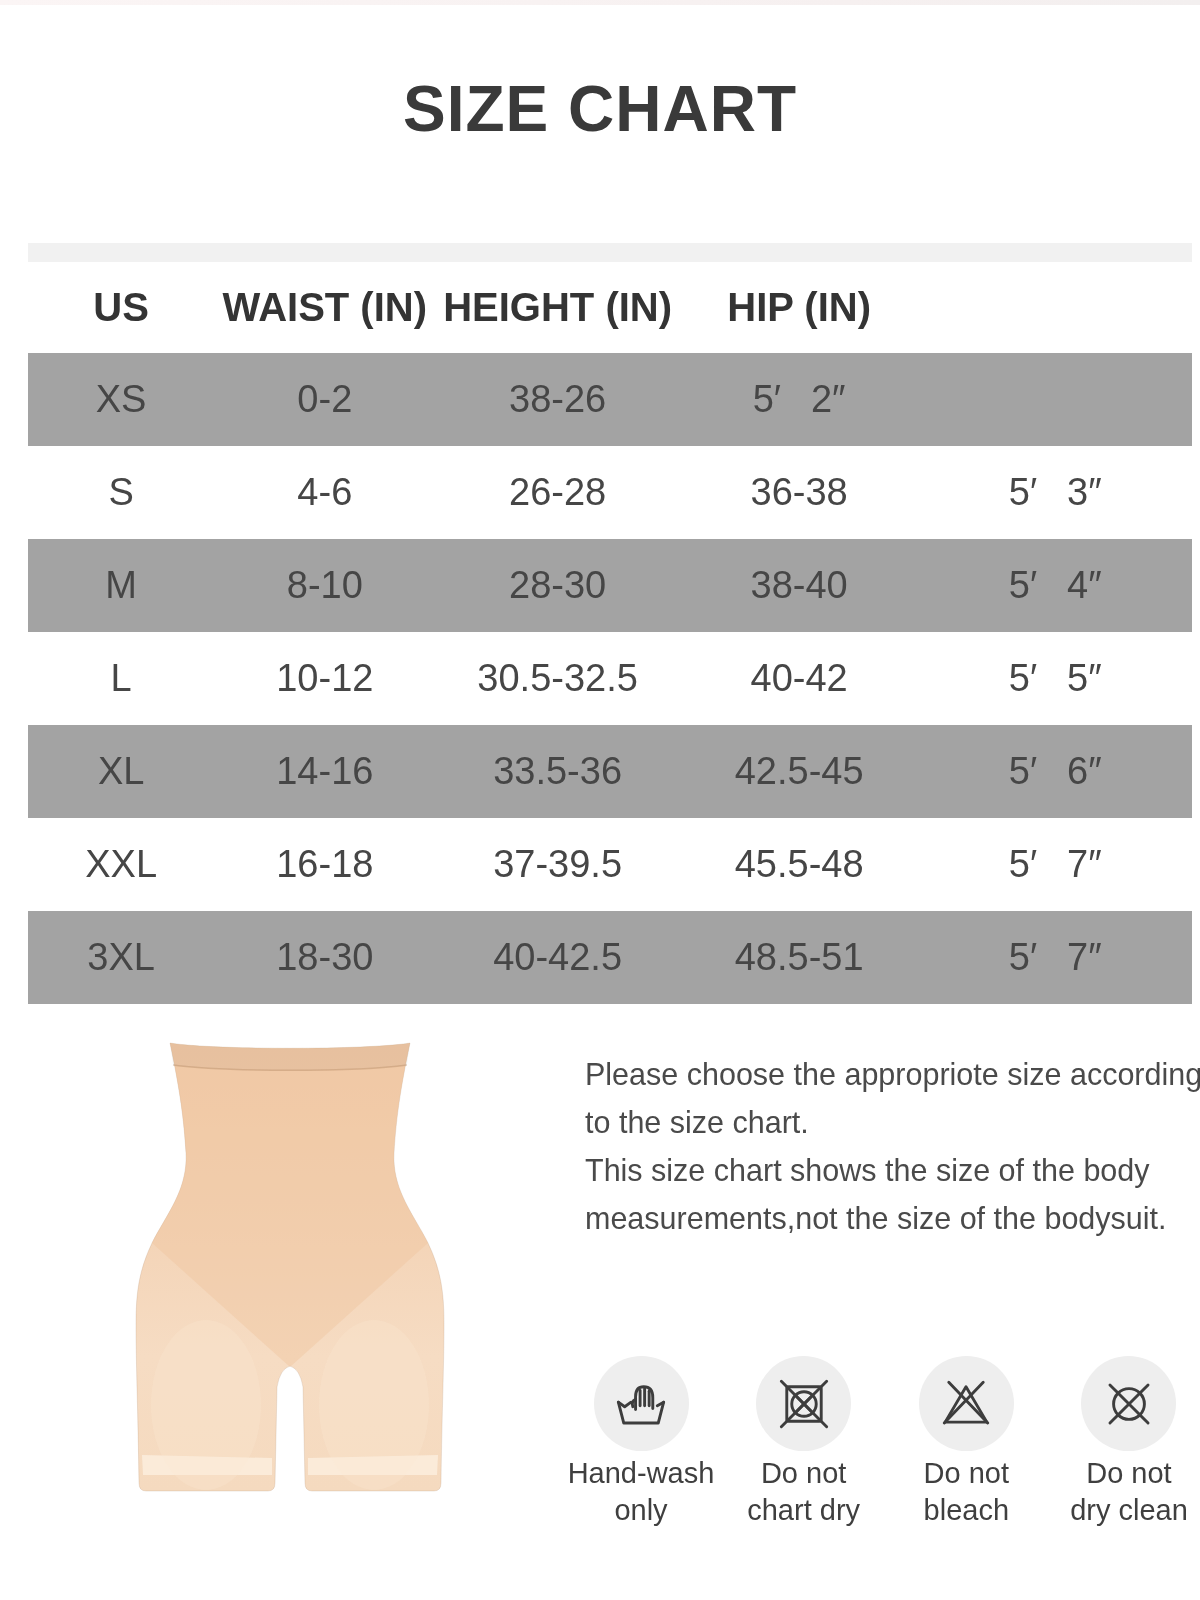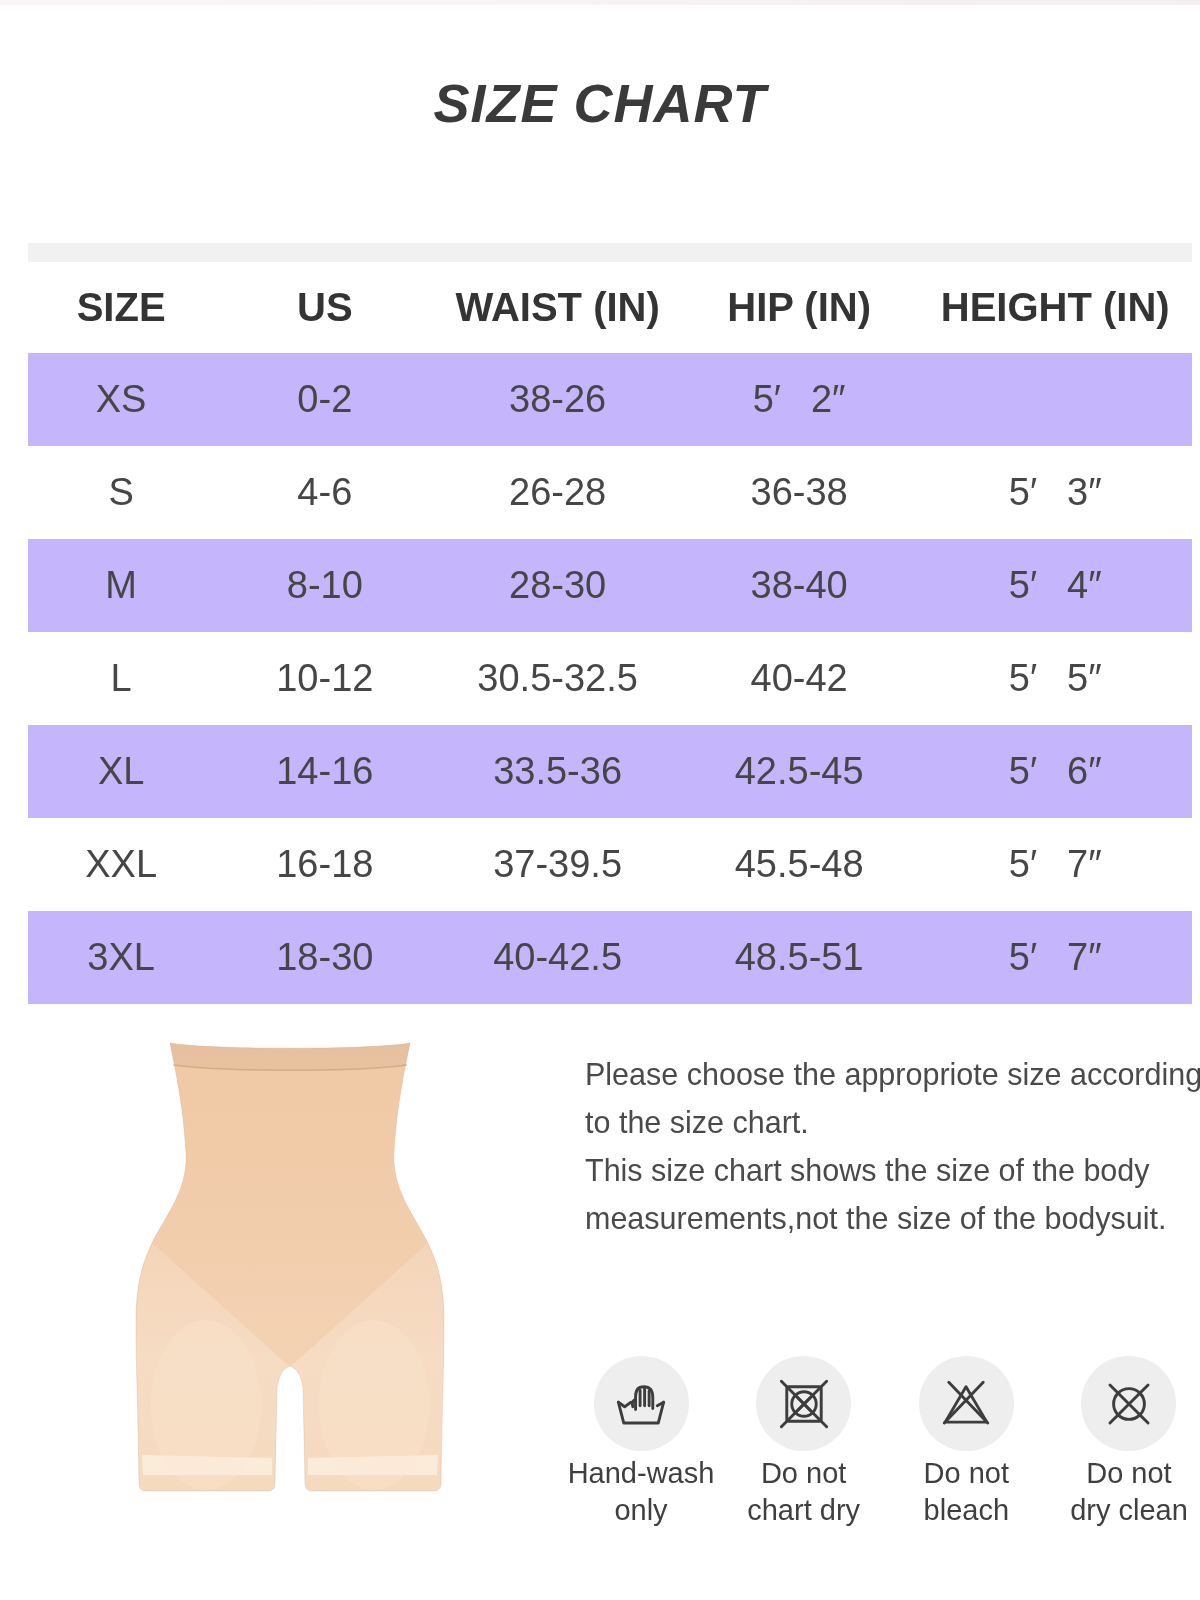--- a/index.html
+++ b/index.html
@@ -10,34 +10,34 @@
   }
   .page { position:relative; width:1200px; height:1600px; overflow:hidden; background:#ffffff; }
 
   .top-strip {
     position:absolute; top:0; left:0; right:0; height:5px;
     background:linear-gradient(90deg,#fbf5f5,#f8f2f2 45%,#f6f0f0 70%,#f3efef);
   }
 
   .title {
     position:absolute; top:72px; left:0; width:100%; margin:0;
-    text-align:center; font-size:54px; font-weight:bold;
-    color:#3a3a3a; letter-spacing:1px;font-style:italic;
+    text-align:center; font-size:64px; font-weight:bold;
+    color:#3a3a3a; letter-spacing:1px;
   }
 
   .size-table { position:absolute; top:243px; left:28px; right:8px; }
   .strip { height:19px; background:#f1f1f1; }
   .row {
     display:grid;
     grid-template-columns:16% 19% 21% 20.5% 23.5%;
     align-items:center; height:93px;
   }
   .row.header { height:91px; background:#ffffff; }
   .row.header .cell { font-weight:bold; font-size:40px; color:#343434; }
-  .row.gray { background:#c4b5fd; }
+  .row.gray { background:#a3a3a3; }
   .cell { text-align:center; font-size:38px; color:#464646; }
   .height-cell { display:flex; justify-content:center; gap:30px; }
 
   .product { position:absolute; left:128px; top:1035px; width:325px; height:465px; }
   .product svg { width:100%; height:100%; display:block; }
 
   .notes {
     position:absolute; left:585px; top:1050px; width:620px;
     font-size:30.5px; line-height:48px; color:#4a4a4a;
   }
@@ -68,25 +68,24 @@
 <div class="page">
 
   <div class="top-strip"></div>
 
   <h1 class="title">SIZE CHART</h1>
 
   <div class="size-table">
     <div class="strip"></div>
 
     <div class="row header">
-      <div class="cell">SIZE</div>
       <div class="cell">US</div>
       <div class="cell">WAIST (IN)</div>
+      <div class="cell">HEIGHT (IN)</div>
       <div class="cell">HIP (IN)</div>
-      <div class="cell">HEIGHT (IN)</div>
     </div>
 
     <div class="row gray">
       <div class="cell">XS</div>
       <div class="cell">0-2</div>
       <div class="cell">38-26</div>
       <div class="cell height-cell">
         <span>5′</span>
         <span>2″</span>
       </div>

